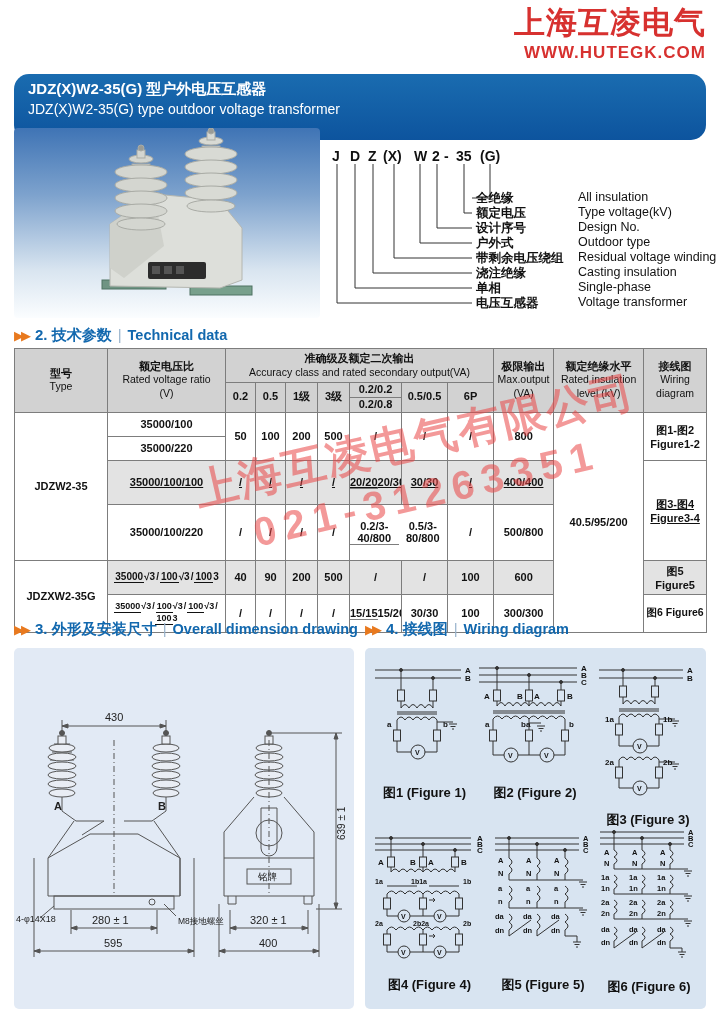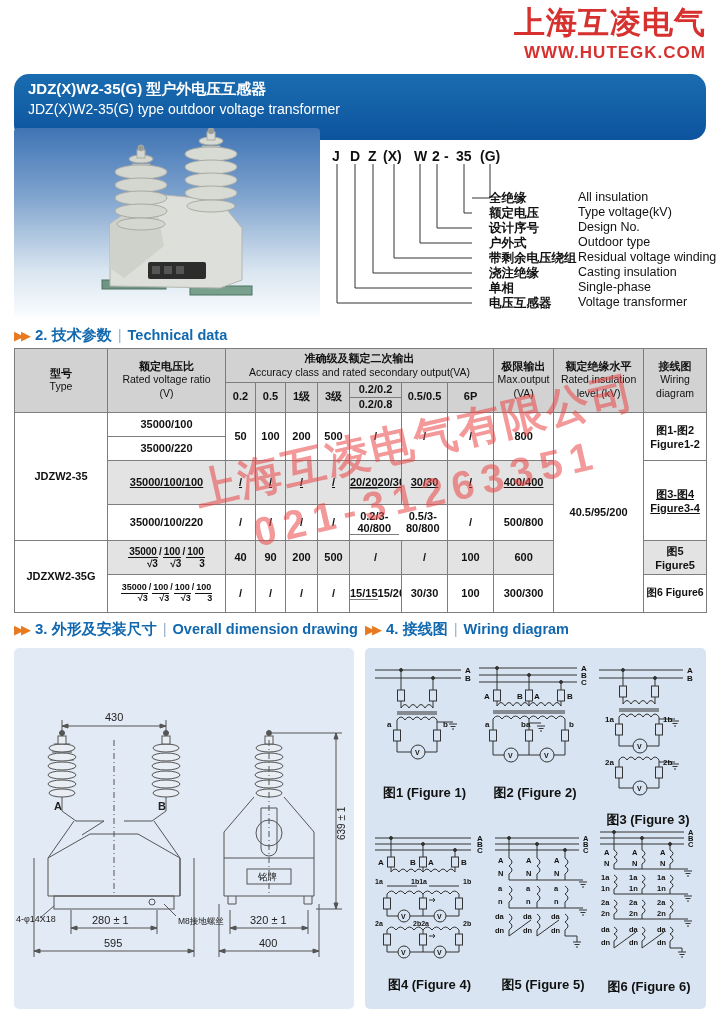--- a/index.html
+++ b/index.html
@@ -20,36 +20,36 @@
   .sect .cn{color:#1268ae;font-weight:bold;}
   .sect .dv{color:#9ab4cd;margin:0 6px;font-weight:normal;}
   .sect .en{color:#1268ae;font-weight:bold;font-size:14.5px;}
   
   .photo{position:absolute;left:14px;top:128px;width:306px;height:190px;border-radius:4px;
          background:linear-gradient(#3f74b5 0%,#7da2cd 35%,#d9e5f0 75%,#fbfdff 100%);}
   
   .tdiag{position:absolute;left:330px;top:148px;width:388px;height:174px;}
   .tdiag .code span{position:absolute;top:0;font-size:14px;font-weight:bold;color:#111;}
   .tdiag .row{position:absolute;font-size:12.5px;color:#111;white-space:nowrap;}
-  .tdiag .row .cn{position:absolute;left:146px;font-weight:bold;margin-left:13px;}
+  .tdiag .row .cn{position:absolute;left:146px;font-weight:bold;}
   .tdiag .row .en{position:absolute;left:248px;}
   .tdiag svg{position:absolute;left:0;top:0;}
   
   table.tech{position:absolute;left:14px;top:348px;width:692px;border-collapse:collapse;table-layout:fixed;
              font-size:11px;color:#111;}
   table.tech th,table.tech td{border:1px solid #7d7d7d;text-align:center;vertical-align:middle;padding:0;overflow:hidden;}
   table.tech th{background:#d2d2d2;font-weight:bold;line-height:1.25;}
   table.tech th .sub{font-weight:normal;font-size:10.5px;}
   table.tech td{font-weight:bold;background:#fff;}
   tr.gray td{background:#e3e3e3;}
   td.wh{background:#fff !important;}
   .split{display:flex;height:100%;}
   .split>div{flex:1;display:flex;align-items:center;justify-content:center;}
   .split>div:first-child{border-bottom:1px solid #7d7d7d;}
-  .fr{display:inline-flex;flex-direction:column;align-items:flex-end;line-height:1.1;}
+  .fr{display:inline-flex;flex-direction:row;align-items:flex-start;line-height:1.1;}
   .fr .fn{border-bottom:1px solid #111;padding:0 1px;}
   .fsl{padding:0 1px;}
   
   .wmark{position:absolute;left:150px;top:412px;width:540px;text-align:center;transform:rotate(-13deg);
          pointer-events:none;z-index:5;color:rgba(233,70,70,0.55);font-weight:bold;}
   .wmark .w1{font-size:43px;letter-spacing:2px;}
   .wmark .w2{font-size:40px;letter-spacing:8px;margin-top:2px;}
   
   .panelL{position:absolute;left:14px;top:648px;width:340px;height:361px;background:#e2eaf5;border-radius:5px;}
   .panelR{position:absolute;left:365px;top:648px;width:341px;height:361px;background:#d8e4f1;border-radius:5px;}
@@ -237,21 +237,21 @@
             <div class="split">
               <div>20/20</div>
               <div>20/30</div>
             </div>
           </td>
       <td>30/30</td>
       <td>/</td>
       <td>400/400</td>
       <td rowspan="2" class="wh"><span>图3-图4</span><br><span>Figure3-4</span></td>
     </tr>
-    <tr style="height:36px;">
+    <tr style="height:56px;">
       <td>35000/100/220</td>
       <td>/</td>
       <td>/</td>
       <td>/</td>
       <td>/</td>
       <td colspan="2">
             <div class="split">
               <div>0.2/3-40/800</div>
               <div>0.5/3-80/800</div>
             </div>

